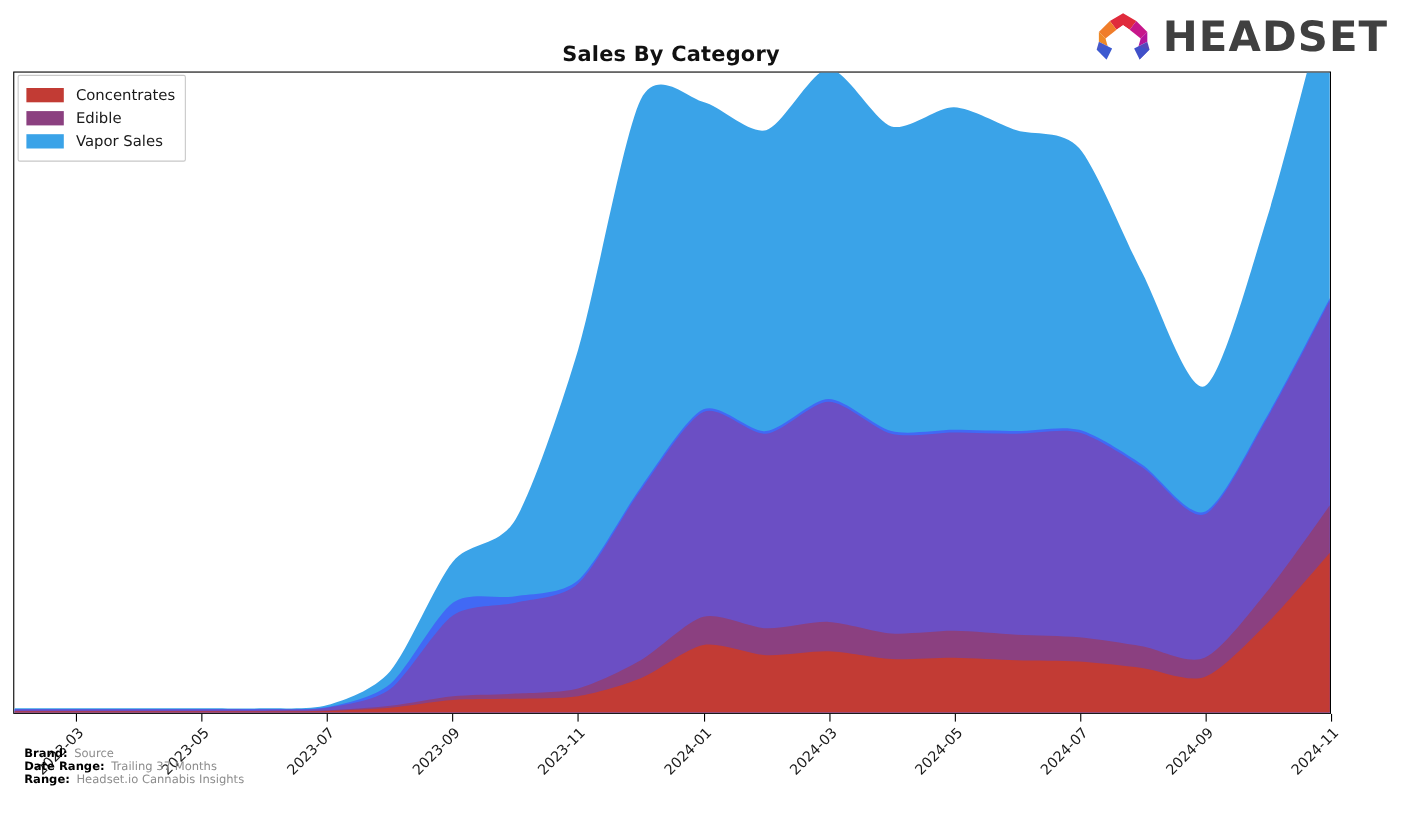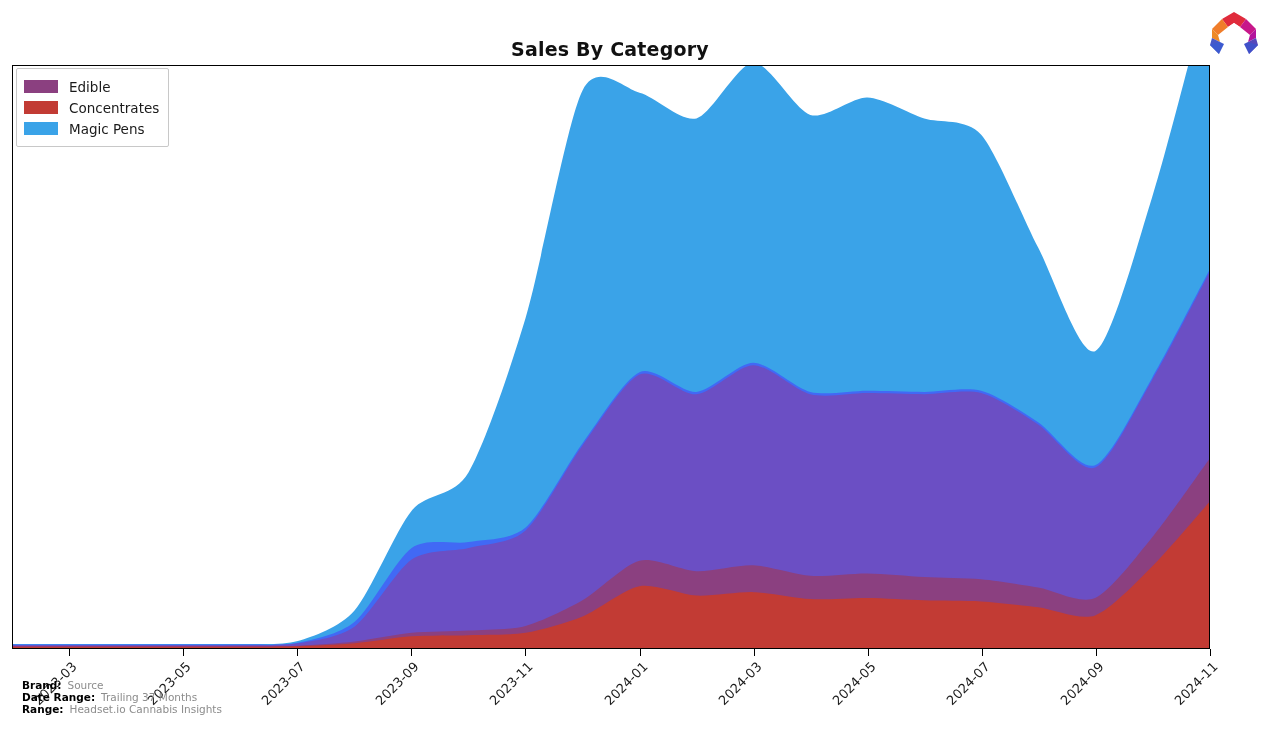--- a/index.html
+++ b/index.html
@@ -140,44 +140,45 @@
     <polygon points="16,9 6,19 12,25 22,17" fill="#f07d2a"></polygon>
     <polygon points="40,9 50,19 44,25 34,17" fill="#c7178a"></polygon>
     <polygon points="6,19 6,28 14,32 12,25" fill="#ee8a27"></polygon>
     <polygon points="50,19 50,28 42,32 44,25" fill="#b3149c"></polygon>
     <polygon points="6,28 4,35 13,44 14,32" fill="#4758c8"></polygon>
     <polygon points="4,35 13,44 18,34 14,32" fill="#3c5ad0"></polygon>
     <polygon points="50,28 52,35 43,44 42,32" fill="#5548bb"></polygon>
     <polygon points="52,35 43,44 38,34 42,32" fill="#4050c9"></polygon>
     <polygon points="22,17 28,13 34,17 30,27 26,27" fill="#ffffff"></polygon>
   </svg>
+  <span class="logo-word">HEADSET</span>
 </div>
 
 <div id="plot-area">
   <svg id="plot-svg" viewBox="0 0 1196 582" preserveAspectRatio="none">
       <path d="M0.00,577.93C7.59,577.93 41.77,577.93 56.95,577.93C72.14,577.93 98.72,577.93 113.90,577.93C129.09,577.93 155.67,577.93 170.86,577.93C186.04,577.93 212.62,578.31 227.81,577.93C243.00,577.54 269.57,579.52 284.76,575.02C299.95,570.52 326.53,561.55 341.71,544.17C356.90,526.79 383.48,463.04 398.67,444.65C413.85,426.26 440.43,431.92 455.62,406.24C470.81,380.55 497.38,302.91 512.57,252.01C527.76,201.10 554.34,54.48 569.52,24.44C584.71,-5.59 611.29,23.05 626.48,26.77C641.66,30.50 668.24,56.42 683.43,52.38C698.62,48.34 725.19,-3.03 740.38,-3.49C755.57,-3.96 782.15,44.23 797.33,48.89C812.52,53.54 839.10,30.96 854.29,31.43C869.47,31.89 896.05,47.41 911.24,52.38C926.43,57.35 953.00,51.45 968.19,68.68C983.38,85.90 1009.96,152.72 1025.14,181.58C1040.33,210.45 1066.91,291.85 1082.10,285.18C1097.28,278.51 1123.86,180.26 1139.05,131.53C1154.23,82.80 1188.41,-52.07 1196.00,-80.32L1196,582L0,582Z" fill="#3aa3e8"></path>
       <path d="M0.00,578.51C7.59,578.51 41.77,578.51 56.95,578.51C72.14,578.51 98.72,578.51 113.90,578.51C129.09,578.51 155.67,578.51 170.86,578.51C186.04,578.51 212.62,578.74 227.81,578.51C243.00,578.28 269.57,579.79 284.76,576.76C299.95,573.74 326.53,568.46 341.71,555.81C356.90,543.16 383.48,492.53 398.67,481.90C413.85,471.26 440.43,478.79 455.62,476.08C470.81,473.36 497.38,474.72 512.57,461.53C527.76,448.33 554.34,397.86 569.52,377.14C584.71,356.42 611.29,312.96 626.48,306.13C641.66,299.30 668.24,327.16 683.43,325.92C698.62,324.68 725.19,296.82 740.38,296.82C755.57,296.82 782.15,322.20 797.33,325.92C812.52,329.64 839.10,324.76 854.29,324.76C869.47,324.76 896.05,325.92 911.24,325.92C926.43,325.92 953.00,320.72 968.19,324.76C983.38,328.79 1009.96,346.25 1025.14,356.18C1040.33,366.12 1066.91,405.15 1082.10,399.25C1097.28,393.35 1123.86,337.87 1139.05,311.95C1154.23,286.03 1188.41,219.14 1196.00,204.86L1196,582L0,582Z" fill="#4169f5"></path>
       <path d="M0.00,579.09C7.59,579.09 41.77,579.09 56.95,579.09C72.14,579.09 98.72,579.09 113.90,579.09C129.09,579.09 155.67,579.09 170.86,579.09C186.04,579.09 212.62,579.32 227.81,579.09C243.00,578.86 269.57,579.83 284.76,577.34C299.95,574.86 326.53,571.64 341.71,560.47C356.90,549.29 383.48,504.01 398.67,493.54C413.85,483.06 440.43,485.78 455.62,481.90C470.81,478.02 497.38,478.09 512.57,464.44C527.76,450.78 554.34,400.26 569.52,379.46C584.71,358.67 611.29,315.29 626.48,308.46C641.66,301.63 668.24,329.49 683.43,328.25C698.62,327.01 725.19,299.15 740.38,299.15C755.57,299.15 782.15,324.52 797.33,328.25C812.52,331.97 839.10,327.08 854.29,327.08C869.47,327.08 896.05,328.25 911.24,328.25C926.43,328.25 953.00,323.05 968.19,327.08C983.38,331.12 1009.96,348.58 1025.14,358.51C1040.33,368.44 1066.91,407.48 1082.10,401.58C1097.28,395.68 1123.86,340.20 1139.05,314.28C1154.23,288.36 1188.41,221.47 1196.00,207.19L1196,582L0,582Z" fill="#6b4fc4"></path>
       <path d="M0.00,580.25C7.59,580.25 41.77,580.25 56.95,580.25C72.14,580.25 98.72,580.25 113.90,580.25C129.09,580.25 155.67,580.25 170.86,580.25C186.04,580.25 212.62,580.33 227.81,580.25C243.00,580.18 269.57,580.29 284.76,579.67C299.95,579.05 326.53,577.31 341.71,575.60C356.90,573.89 383.48,568.34 398.67,566.87C413.85,565.39 440.43,565.47 455.62,564.54C470.81,563.61 497.38,563.92 512.57,559.88C527.76,555.85 554.34,542.97 569.52,534.28C584.71,525.58 611.29,498.58 626.48,494.70C641.66,490.82 668.24,504.56 683.43,505.18C698.62,505.80 725.19,498.74 740.38,499.36C755.57,499.98 782.15,508.75 797.33,509.83C812.52,510.92 839.10,507.35 854.29,507.50C869.47,507.66 896.05,510.22 911.24,511.00C926.43,511.77 953.00,511.93 968.19,513.32C983.38,514.72 1009.96,518.99 1025.14,521.47C1040.33,523.96 1066.91,538.62 1082.10,531.95C1097.28,525.27 1123.86,489.89 1139.05,471.42C1154.23,452.95 1188.41,403.83 1196.00,393.43L1196,582L0,582Z" fill="#8b4080"></path>
       <path d="M0.00,580.84C7.59,580.84 41.77,580.84 56.95,580.84C72.14,580.84 98.72,580.84 113.90,580.84C129.09,580.84 155.67,580.84 170.86,580.84C186.04,580.84 212.62,580.91 227.81,580.84C243.00,580.76 269.57,580.72 284.76,580.25C299.95,579.79 326.53,578.66 341.71,577.34C356.90,576.02 383.48,571.45 398.67,570.36C413.85,569.27 440.43,569.66 455.62,569.20C470.81,568.73 497.38,569.35 512.57,566.87C527.76,564.38 554.34,556.78 569.52,550.57C584.71,544.36 611.29,523.10 626.48,520.31C641.66,517.51 668.24,528.84 683.43,529.62C698.62,530.40 725.19,525.66 740.38,526.13C755.57,526.59 782.15,532.34 797.33,533.11C812.52,533.89 839.10,531.79 854.29,531.95C869.47,532.10 896.05,533.81 911.24,534.28C926.43,534.74 953.00,534.51 968.19,535.44C983.38,536.37 1009.96,539.40 1025.14,541.26C1040.33,543.12 1066.91,554.84 1082.10,549.41C1097.28,543.98 1123.86,515.57 1139.05,500.52C1154.23,485.47 1188.41,445.04 1196.00,436.50L1196,582L0,582Z" fill="#c23b34"></path>
     </svg>
 </div>
 
 <div id="legend">
     <div class="legend-row">
+      <span class="legend-swatch" style="background: rgb(194, 59, 52);"></span>
+      <span class="legend-label">Concentrates</span>
+    </div>
+    <div class="legend-row">
       <span class="legend-swatch" style="background: rgb(139, 64, 128);"></span>
       <span class="legend-label">Edible</span>
     </div>
     <div class="legend-row">
-      <span class="legend-swatch" style="background: rgb(194, 59, 52);"></span>
-      <span class="legend-label">Concentrates</span>
-    </div>
-    <div class="legend-row">
       <span class="legend-swatch" style="background: rgb(58, 163, 232);"></span>
-      <span class="legend-label">Magic Pens</span>
+      <span class="legend-label">Vapor Sales</span>
     </div>
   </div>
 
 <div id="x-axis">
     <div class="x-tick" style="left: 69.0476px;"></div>
     <div class="x-label" style="left: 5.04762px; width: 64px;">2023-03</div>
     <div class="x-tick" style="left: 183.143px;"></div>
     <div class="x-label" style="left: 119.143px; width: 64px;">2023-05</div>
     <div class="x-tick" style="left: 297.238px;"></div>
     <div class="x-label" style="left: 233.238px; width: 64px;">2023-07</div>

